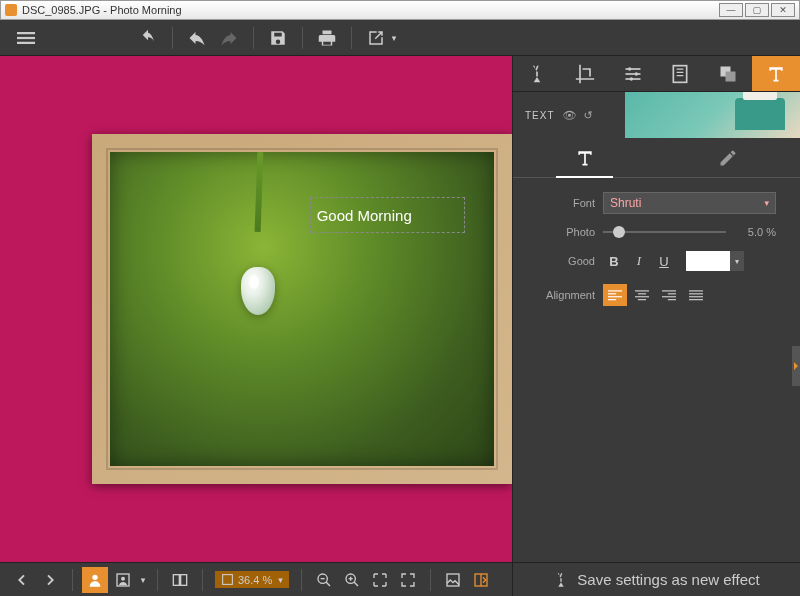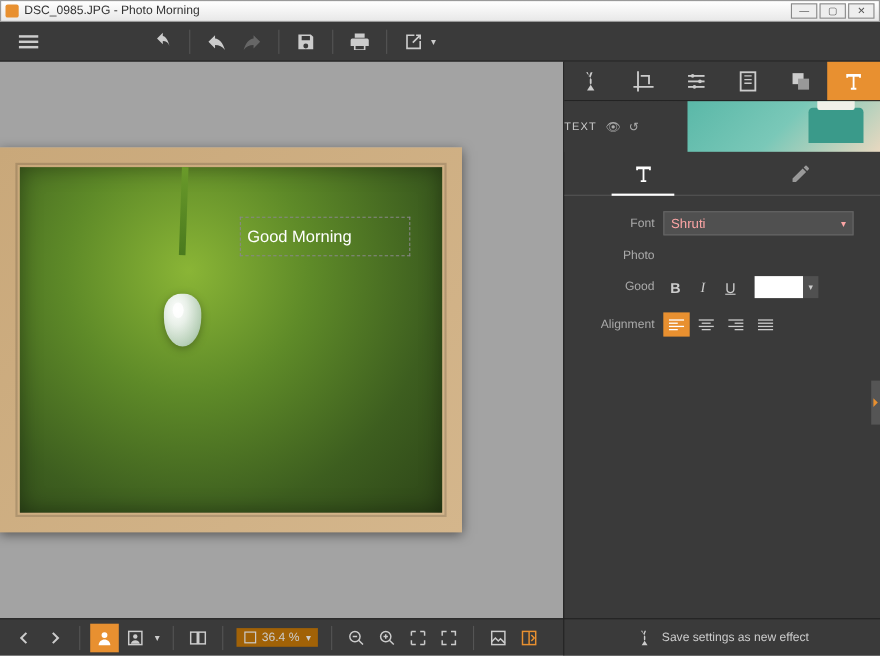--- a/index.html
+++ b/index.html
@@ -8,36 +8,36 @@
 .titlebar .logo{width:12px;height:12px;background:#e89030;border-radius:2px;margin-right:5px}
 .titlebar .spacer{flex:1}
 .winbtn{width:24px;height:14px;border:1px solid #888;background:#eee;margin-left:2px;display:flex;align-items:center;justify-content:center;font-size:9px;color:#555;cursor:pointer}
 .app{height:576px;display:flex;flex-direction:column;background:#3a3a3a}
 .toolbar{height:36px;background:#3a3a3a;display:flex;align-items:center;padding:0 10px;border-bottom:1px solid #222}
 .tbicon{width:28px;height:28px;display:flex;align-items:center;justify-content:center;color:#ccc;cursor:pointer;margin:0 2px}
 .tbicon svg{width:18px;height:18px;fill:#ccc}
 .tbicon.dim svg{fill:#666}
 .sep{width:1px;height:22px;background:#555;margin:0 8px}
 .main{flex:1;display:flex;overflow:hidden}
-.canvas-area{flex:1;background:#a3a3a3;display:flex;align-items:center;justify-content:flex-start;position:relative}
+.canvas-area{flex:1;background:#be185d;display:flex;align-items:center;justify-content:flex-end;position:relative}
 .frame{width:420px;height:350px;background:linear-gradient(135deg,#c9a87a,#d4b68c);padding:18px;box-shadow:0 2px 10px rgba(0,0,0,0.5);position:relative}
 .frame::before{content:'';position:absolute;inset:14px;border:2px solid rgba(0,0,0,0.15)}
 .photo{width:100%;height:100%;background:radial-gradient(circle at 40% 30%,#8ab536 0%,#5e8a28 35%,#3d5e1f 70%,#2d4518 100%);position:relative;box-shadow:inset 0 0 20px rgba(0,0,0,0.4)}
 .stem{position:absolute;top:0;left:38%;width:6px;height:80px;background:linear-gradient(#6a9a2a,#4a7a1e);transform:rotate(2deg)}
 .drop{position:absolute;top:115px;left:34%;width:34px;height:48px;background:radial-gradient(ellipse at 35% 30%,#fff 0%,#e8f0e8 30%,#b8d0b8 70%,#88a888 100%);border-radius:50% 50% 55% 55%/40% 40% 60% 60%;filter:drop-shadow(0 2px 4px rgba(0,0,0,0.3))}
 .drop::before{content:'';position:absolute;top:8px;left:8px;width:10px;height:14px;background:rgba(255,255,255,0.8);border-radius:50%}
 .textbox{position:absolute;top:45px;left:52%;width:155px;height:36px;border:1.5px dashed #888;display:flex;align-items:center;padding:0 6px;cursor:text}
 .textbox span{color:#fff;font-size:15px}
 .sidebar{width:288px;background:#3a3a3a;display:flex;flex-direction:column;border-left:1px solid #222;position:relative}
 .side-tabs{height:36px;background:#3a3a3a;display:flex;border-bottom:1px solid #222}
 .stab{flex:1;display:flex;align-items:center;justify-content:center;cursor:pointer}
 .stab svg{width:20px;height:20px;fill:#ccc}
 .stab.active{background:#e89030}
 .stab.active svg{fill:#fff}
-.text-header{height:46px;position:relative;display:flex;align-items:center;color:#ccc;font-size:10px;letter-spacing:1px;background:linear-gradient(90deg,#3a3a3a 0%,#3a3a3a 35%,transparent 55%)}
+.text-header{height:46px;position:relative;display:flex;align-items:center;padding-left:12px;color:#ccc;font-size:10px;letter-spacing:1px;background:linear-gradient(90deg,#3a3a3a 0%,#3a3a3a 35%,transparent 55%)}
 .text-header-bg{position:absolute;right:0;top:0;width:175px;height:100%;background:linear-gradient(135deg,#5ab8a8 0%,#7ac8b8 50%,#e8d8c0 100%);overflow:hidden}
 .typewriter{position:absolute;right:15px;top:6px;width:50px;height:32px;background:#3a9a8a;border-radius:4px 4px 0 0}
 .typewriter::after{content:'';position:absolute;top:-8px;left:8px;width:34px;height:10px;background:#f0f0e8;border-radius:2px}
 .text-header .label{position:relative;z-index:2}
 .eye-icons{margin-left:8px;display:flex;gap:6px;z-index:2}
 .eye-icons span{color:#aaa;font-size:11px}
 .subtabs{height:40px;display:flex;border-bottom:1px solid #555}
 .subtab{flex:1;display:flex;align-items:center;justify-content:center;cursor:pointer;position:relative}
 .subtab svg{width:20px;height:20px;fill:#999}
 .subtab.active svg{fill:#fff}
@@ -59,21 +59,21 @@
 .alignbtn{width:24px;height:22px;display:flex;align-items:center;justify-content:center;cursor:pointer;margin-right:3px}
 .alignbtn.active{background:#e89030}
 .alignbtn svg{width:14px;height:14px}
 .statusbar{height:34px;background:#3a3a3a;display:flex;align-items:center;padding:0 8px;border-top:1px solid #222}
 .sbicon{width:26px;height:26px;display:flex;align-items:center;justify-content:center;color:#ccc;cursor:pointer;margin:0 1px}
 .sbicon svg{width:16px;height:16px;fill:#ccc}
 .sbicon.o svg{fill:#e89030}
 .sbicon.ob{background:#e89030}
 .sbicon.ob svg{fill:#fff}
 .zoom-box{display:flex;align-items:center;background:#a16207;padding:2px 6px;font-size:11px;color:#ccc;margin:0 4px}
-.side-status{width:288px;height:34px;background:#3a3a3a;border-top:1px solid #222;border-left:1px solid #222;display:flex;align-items:center;justify-content:center;color:#ccc;font-size:11px;position:absolute;bottom:0;right:0;cursor:pointer}
+.side-status{width:288px;height:34px;background:#3a3a3a;border-top:1px solid #222;border-left:1px solid #222;display:flex;align-items:center;justify-content:center;color:#ccc;font-size:15px;position:absolute;bottom:0;right:0;cursor:pointer}
 .side-status svg{width:16px;height:16px;fill:#ccc;margin-right:8px}
 .expand-tab{position:absolute;right:0;top:290px;width:8px;height:40px;background:#555;cursor:pointer;display:flex;align-items:center;justify-content:center}
 .expand-tab::after{content:'';border-left:4px solid #e89030;border-top:4px solid transparent;border-bottom:4px solid transparent}
 </style>
 </head>
 <body>
 
 <div class="titlebar">
   <div class="logo"></div>
   <span>DSC_0985.JPG</span>
@@ -213,20 +213,26 @@
       <div class="props">
         <div class="prow">
           <div class="plabel">Font</div>
           <div class="font-select">
             <span>Shruti</span>
             <span style="font-size:9px">▾</span>
           </div>
         </div>
         <div class="prow">
           <div class="plabel">Photo</div>
+          <div class="slider-wrap">
+            <div class="slider-track">
+                <div class="slider-thumb"></div>
+              </div>
+            <div class="slider-val">5.0 %</div>
+          </div>
         </div>
         <div class="prow">
           <div class="plabel">Good</div>
           <div class="stylebtn b">B</div>
           <div class="stylebtn i">I</div>
           <div class="stylebtn u">U</div>
           <div class="color-swatch"></div>
           <div class="color-caret">▾</div>
         </div>
         <div class="prow">

